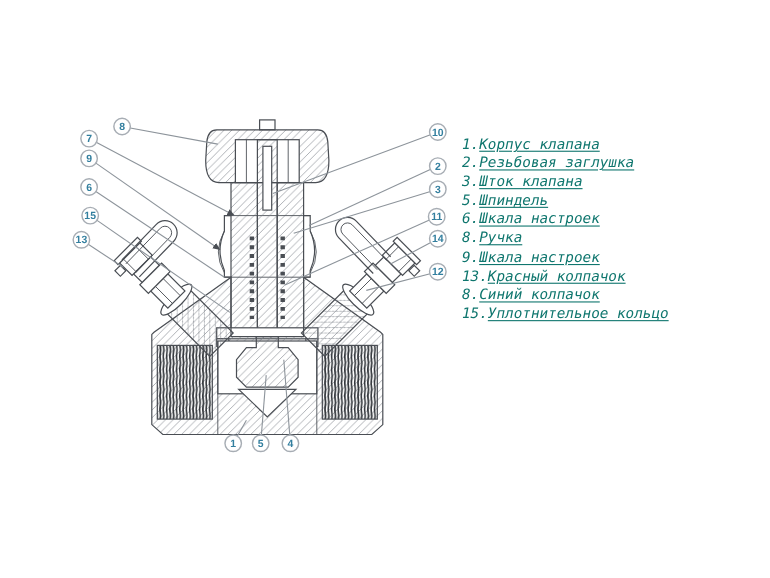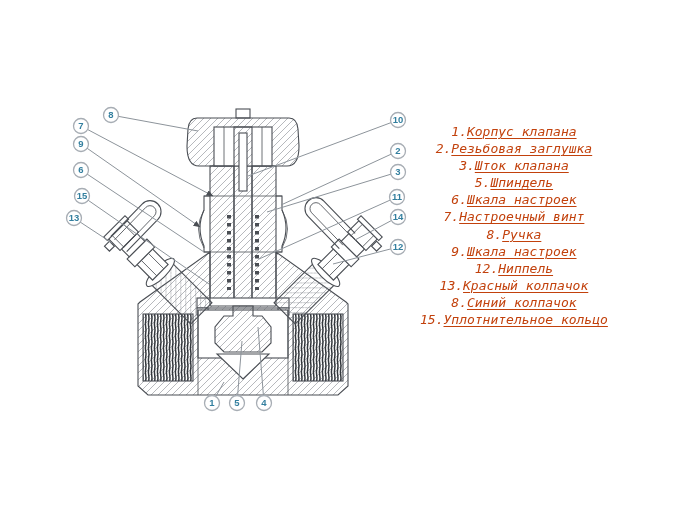--- a/index.html
+++ b/index.html
@@ -3,21 +3,21 @@
 <meta charset="utf-8">
 <style>
   html,body{margin:0;padding:0;background:#ffffff;}
   body{width:700px;height:525px;overflow:hidden;}
   .stage{position:relative;width:700px;height:525px;background:#ffffff;
          font-family:"DejaVu Sans Mono",monospace;}
   .stage svg{position:absolute;left:0;top:0;}
   
   .legend{position:absolute;left:420px;top:123px;}
   .legend-row{font-style:italic;font-size:13px;line-height:17.1px;
-              color:#c2410c;white-space:nowrap;letter-spacing:0px;text-align:center;}
+              color:#0f766e;white-space:nowrap;letter-spacing:0px;}
   .legend-row .label{text-decoration:underline;text-underline-offset:2px;
                      text-decoration-thickness:1px;}
   
   .white{fill:#ffffff;stroke:#4a4e54;stroke-width:1.1;}
   .fill-hatch{fill:url(#h45);stroke:#4a4e54;stroke-width:1.1;}
   .thin{fill:none;stroke:#4a4e54;stroke-width:0.8;}
   .med{fill:none;stroke:#4a4e54;stroke-width:1.1;}
   .teeth{fill:none;stroke:#4a4e54;stroke-width:4;stroke-dasharray:3.5 4.5;}
   .leader{stroke:#8d949b;stroke-width:1;fill:none;}
   .callout-circle{fill:#ffffff;stroke:#a7adb4;stroke-width:1.3;}
@@ -185,21 +185,19 @@
         <text x="264" y="406.3" class="callout-num">4</text>
       </g>
   </svg>
 
   <div class="legend" id="legend">
       <div class="legend-row"><span>1.</span><span class="label">Корпус клапана</span></div>
       <div class="legend-row"><span>2.</span><span class="label">Резьбовая заглушка</span></div>
       <div class="legend-row"><span>3.</span><span class="label">Шток клапана</span></div>
       <div class="legend-row"><span>5.</span><span class="label">Шпиндель</span></div>
       <div class="legend-row"><span>6.</span><span class="label">Шкала настроек</span></div>
-      <div class="legend-row"><span>7.</span><span class="label">Настроечный винт</span></div>
       <div class="legend-row"><span>8.</span><span class="label">Ручка</span></div>
       <div class="legend-row"><span>9.</span><span class="label">Шкала настроек</span></div>
-      <div class="legend-row"><span>12.</span><span class="label">Ниппель</span></div>
       <div class="legend-row"><span>13.</span><span class="label">Красный колпачок</span></div>
       <div class="legend-row"><span>8.</span><span class="label">Синий колпачок</span></div>
       <div class="legend-row"><span>15.</span><span class="label">Уплотнительное кольцо</span></div>
     </div>
 </div>
 
 </body></html>

